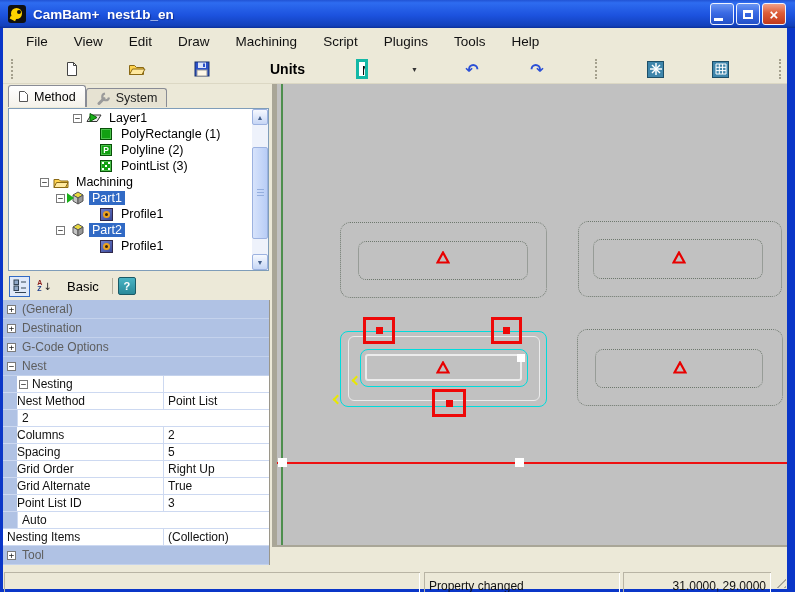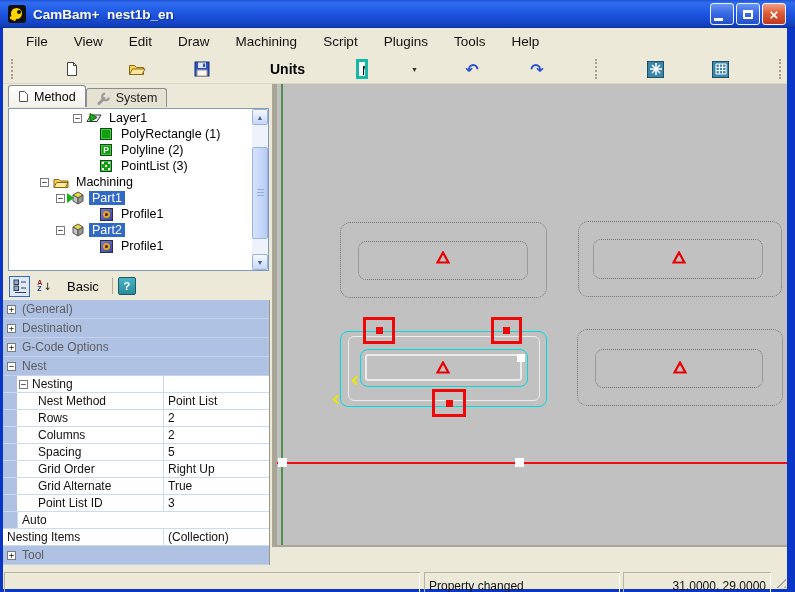--- a/index.html
+++ b/index.html
@@ -85,21 +85,21 @@
   .basiclbl { font-size:13px; margin:0 8px; }
   .ptsep { width:1px; height:16px; background:#b2ae9c; margin:0 5px; }
   .helpbtn { width:18px; height:18px; background:linear-gradient(180deg,#4ab4c4,#2a8a9a); border:1px solid #1a5a66; border-radius:2px;
     color:#fff; font-weight:bold; font-size:11px; display:flex; align-items:center; justify-content:center; }
 
   .propgrid { position:absolute; left:0; top:216px; width:267px; border-right:1px solid #9a968a; background:#fff; }
   .pcat { height:19px; background:#b0c2e4; display:flex; align-items:center; padding-left:4px; font-size:12px; color:#5e5e5e; border-bottom:1px solid #c4d2ec; }
   .pcat .texp { margin-right:6px; }
   .prow { height:17px; display:flex; align-items:stretch; border-bottom:1px solid #cdd9f1; font-size:12px; background:#fff; }
   .pmargin { width:14px; background:#b0c2e4; flex:none; }
-  .pname { width:146px; display:flex; align-items:center; padding-left:21px; color:#111; flex:none; }
+  .pname { width:146px; display:flex; align-items:center; color:#111; flex:none; }
   .pname.grp { padding-left:2px; }
   .pname.root { width:160px; padding-left:4px; }
   .pval { flex:1; border-left:1px solid #cdd9f1; display:flex; align-items:center; padding-left:4px; color:#111; }
 
   
   .canvas { left:272px; top:84px; width:515px; height:463px; background:#c1c1c1;
     border-left:5px solid #a9a697; border-bottom:2px solid #a9a697; }
   .axis-y { position:absolute; left:4px; top:0; width:2px; height:461px; background:#4e8f4e; }
   .axis-x { position:absolute; left:0; top:378px; width:510px; height:2px; background:#ee1111; }
   .dashed { position:absolute; border:1px dotted #6e786e; border-radius:10px; }
@@ -473,21 +473,20 @@
       </div>
       <div class="pval"></div>
     </div>
     <div class="prow">
       <div class="pmargin"></div>
       <div class="pname">Nest Method</div>
       <div class="pval">Point List</div>
     </div>
     <div class="prow">
       <div class="pmargin"></div>
-      <div class="pname">Rows</div>
       <div class="pval">2</div>
     </div>
     <div class="prow">
       <div class="pmargin"></div>
       <div class="pname">Columns</div>
       <div class="pval">2</div>
     </div>
     <div class="prow">
       <div class="pmargin"></div>
       <div class="pname">Spacing</div>

